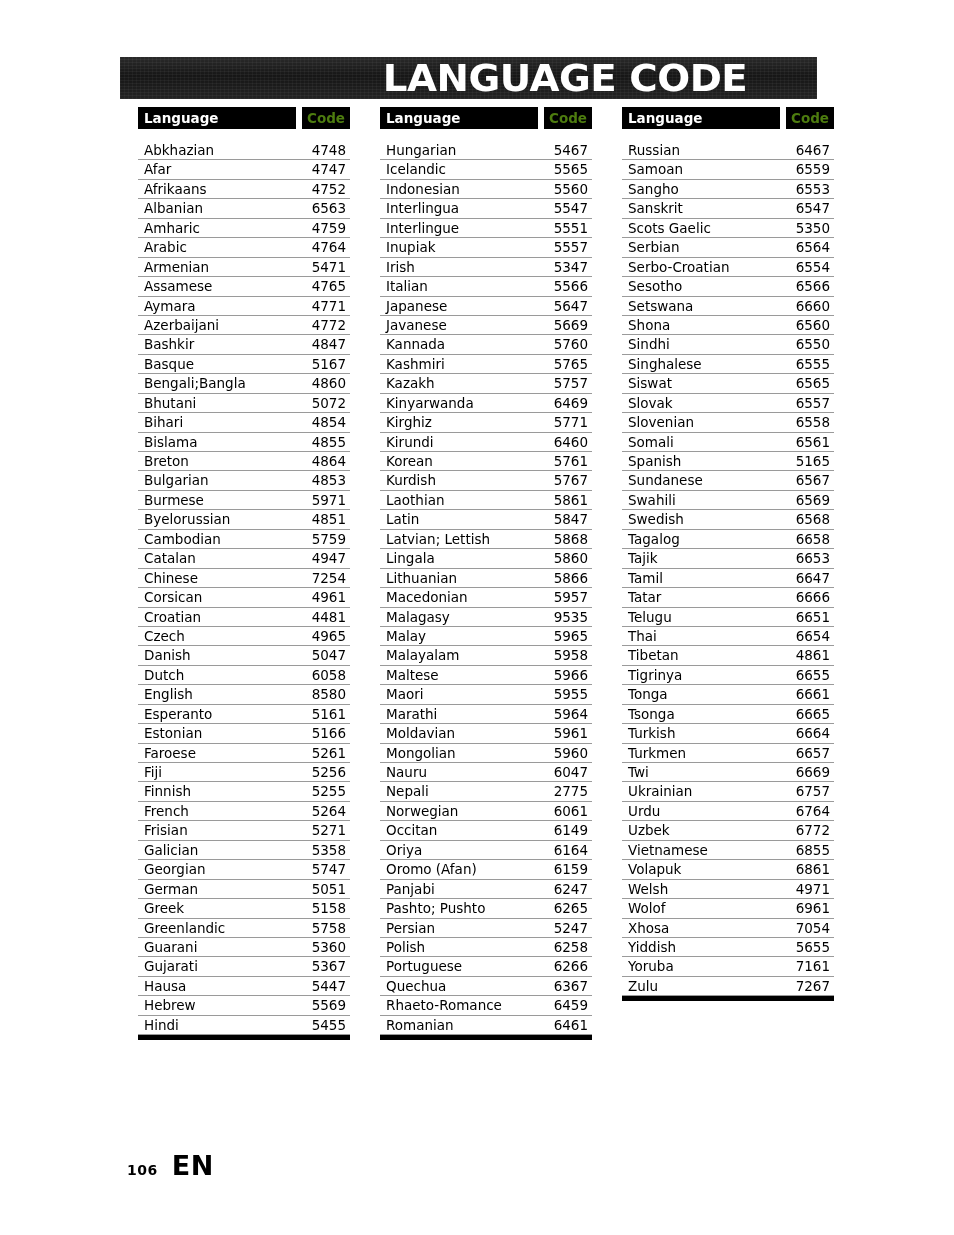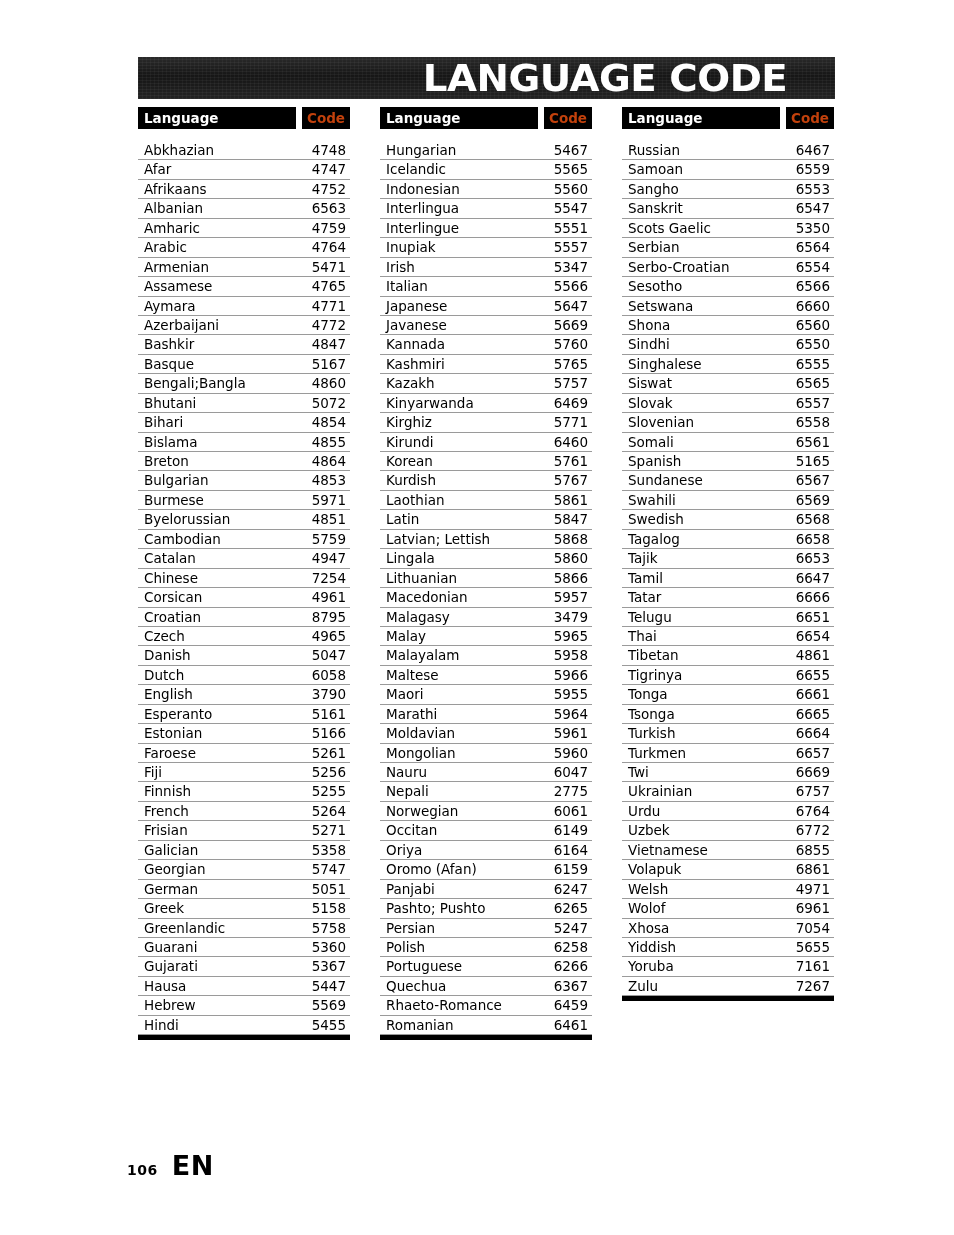--- a/index.html
+++ b/index.html
@@ -12,34 +12,34 @@
     height: 1235px;
     position: relative;
     font-family: "DejaVu Sans", "Liberation Sans", sans-serif;
     color: #000000;
     overflow: hidden;
   }
 
   
   .banner {
     position: absolute;
-    left: 138px;
+    left: 120px;
     top: 57px;
     width: 697px;
     height: 42px;
     background: #1b1b1b;
     background-image:
       repeating-linear-gradient(0deg, rgba(255,255,255,0.045) 0px, rgba(255,255,255,0.045) 1px, rgba(0,0,0,0) 1px, rgba(0,0,0,0) 3px),
       repeating-linear-gradient(90deg, rgba(255,255,255,0.035) 0px, rgba(255,255,255,0.035) 1px, rgba(0,0,0,0) 1px, rgba(0,0,0,0) 4px),
       linear-gradient(180deg, #2a2a2a 0%, #161616 45%, #232323 100%);
     display: flex;
     align-items: center;
     justify-content: flex-end;
     box-sizing: border-box;
-    padding-right: 48px;
+    padding-right: 70px;
     overflow: hidden;
   }
   .banner-title {
     color: #ffffff;
     font-size: 38px;
     font-weight: bold;
     letter-spacing: -0.5px;
     line-height: 1;
     white-space: nowrap;
     transform: scaleX(1.02);
@@ -80,21 +80,21 @@
     box-sizing: border-box;
     flex: 1 1 auto;
   }
   .th-gap {
     width: 6px;
     flex: 0 0 6px;
     background: #ffffff;
   }
   .th-code {
     background: #000000;
-    color: #c2410c;
+    color: #4d7c0f;
     font-size: 13.5px;
     font-weight: bold;
     display: flex;
     align-items: center;
     justify-content: center;
     box-sizing: border-box;
     flex: 0 0 48px;
   }
 
   
@@ -255,37 +255,37 @@
         <div class="row">
           <div class="cell-lang">Chinese</div>
           <div class="cell-code">7254</div>
         </div>
         <div class="row">
           <div class="cell-lang">Corsican</div>
           <div class="cell-code">4961</div>
         </div>
         <div class="row">
           <div class="cell-lang">Croatian</div>
-          <div class="cell-code">8795</div>
+          <div class="cell-code">4481</div>
         </div>
         <div class="row">
           <div class="cell-lang">Czech</div>
           <div class="cell-code">4965</div>
         </div>
         <div class="row">
           <div class="cell-lang">Danish</div>
           <div class="cell-code">5047</div>
         </div>
         <div class="row">
           <div class="cell-lang">Dutch</div>
           <div class="cell-code">6058</div>
         </div>
         <div class="row">
           <div class="cell-lang">English</div>
-          <div class="cell-code">3790</div>
+          <div class="cell-code">8580</div>
         </div>
         <div class="row">
           <div class="cell-lang">Esperanto</div>
           <div class="cell-code">5161</div>
         </div>
         <div class="row">
           <div class="cell-lang">Estonian</div>
           <div class="cell-code">5166</div>
         </div>
         <div class="row">
@@ -449,21 +449,21 @@
         <div class="row">
           <div class="cell-lang">Lithuanian</div>
           <div class="cell-code">5866</div>
         </div>
         <div class="row">
           <div class="cell-lang">Macedonian</div>
           <div class="cell-code">5957</div>
         </div>
         <div class="row">
           <div class="cell-lang">Malagasy</div>
-          <div class="cell-code">3479</div>
+          <div class="cell-code">9535</div>
         </div>
         <div class="row">
           <div class="cell-lang">Malay</div>
           <div class="cell-code">5965</div>
         </div>
         <div class="row">
           <div class="cell-lang">Malayalam</div>
           <div class="cell-code">5958</div>
         </div>
         <div class="row">

